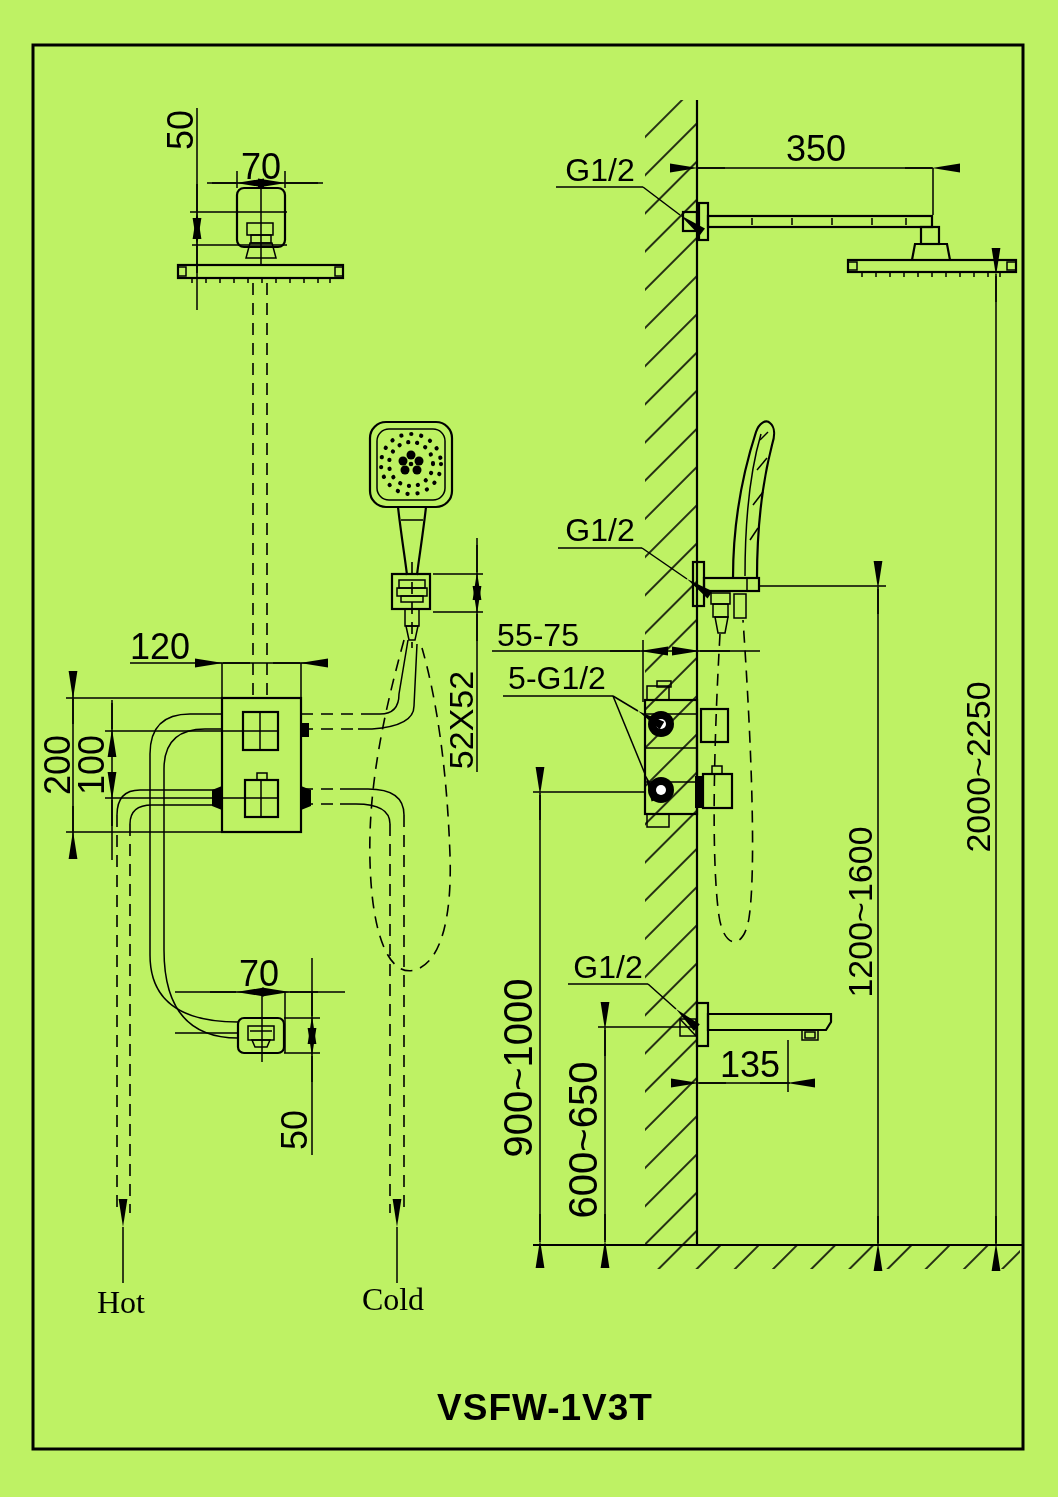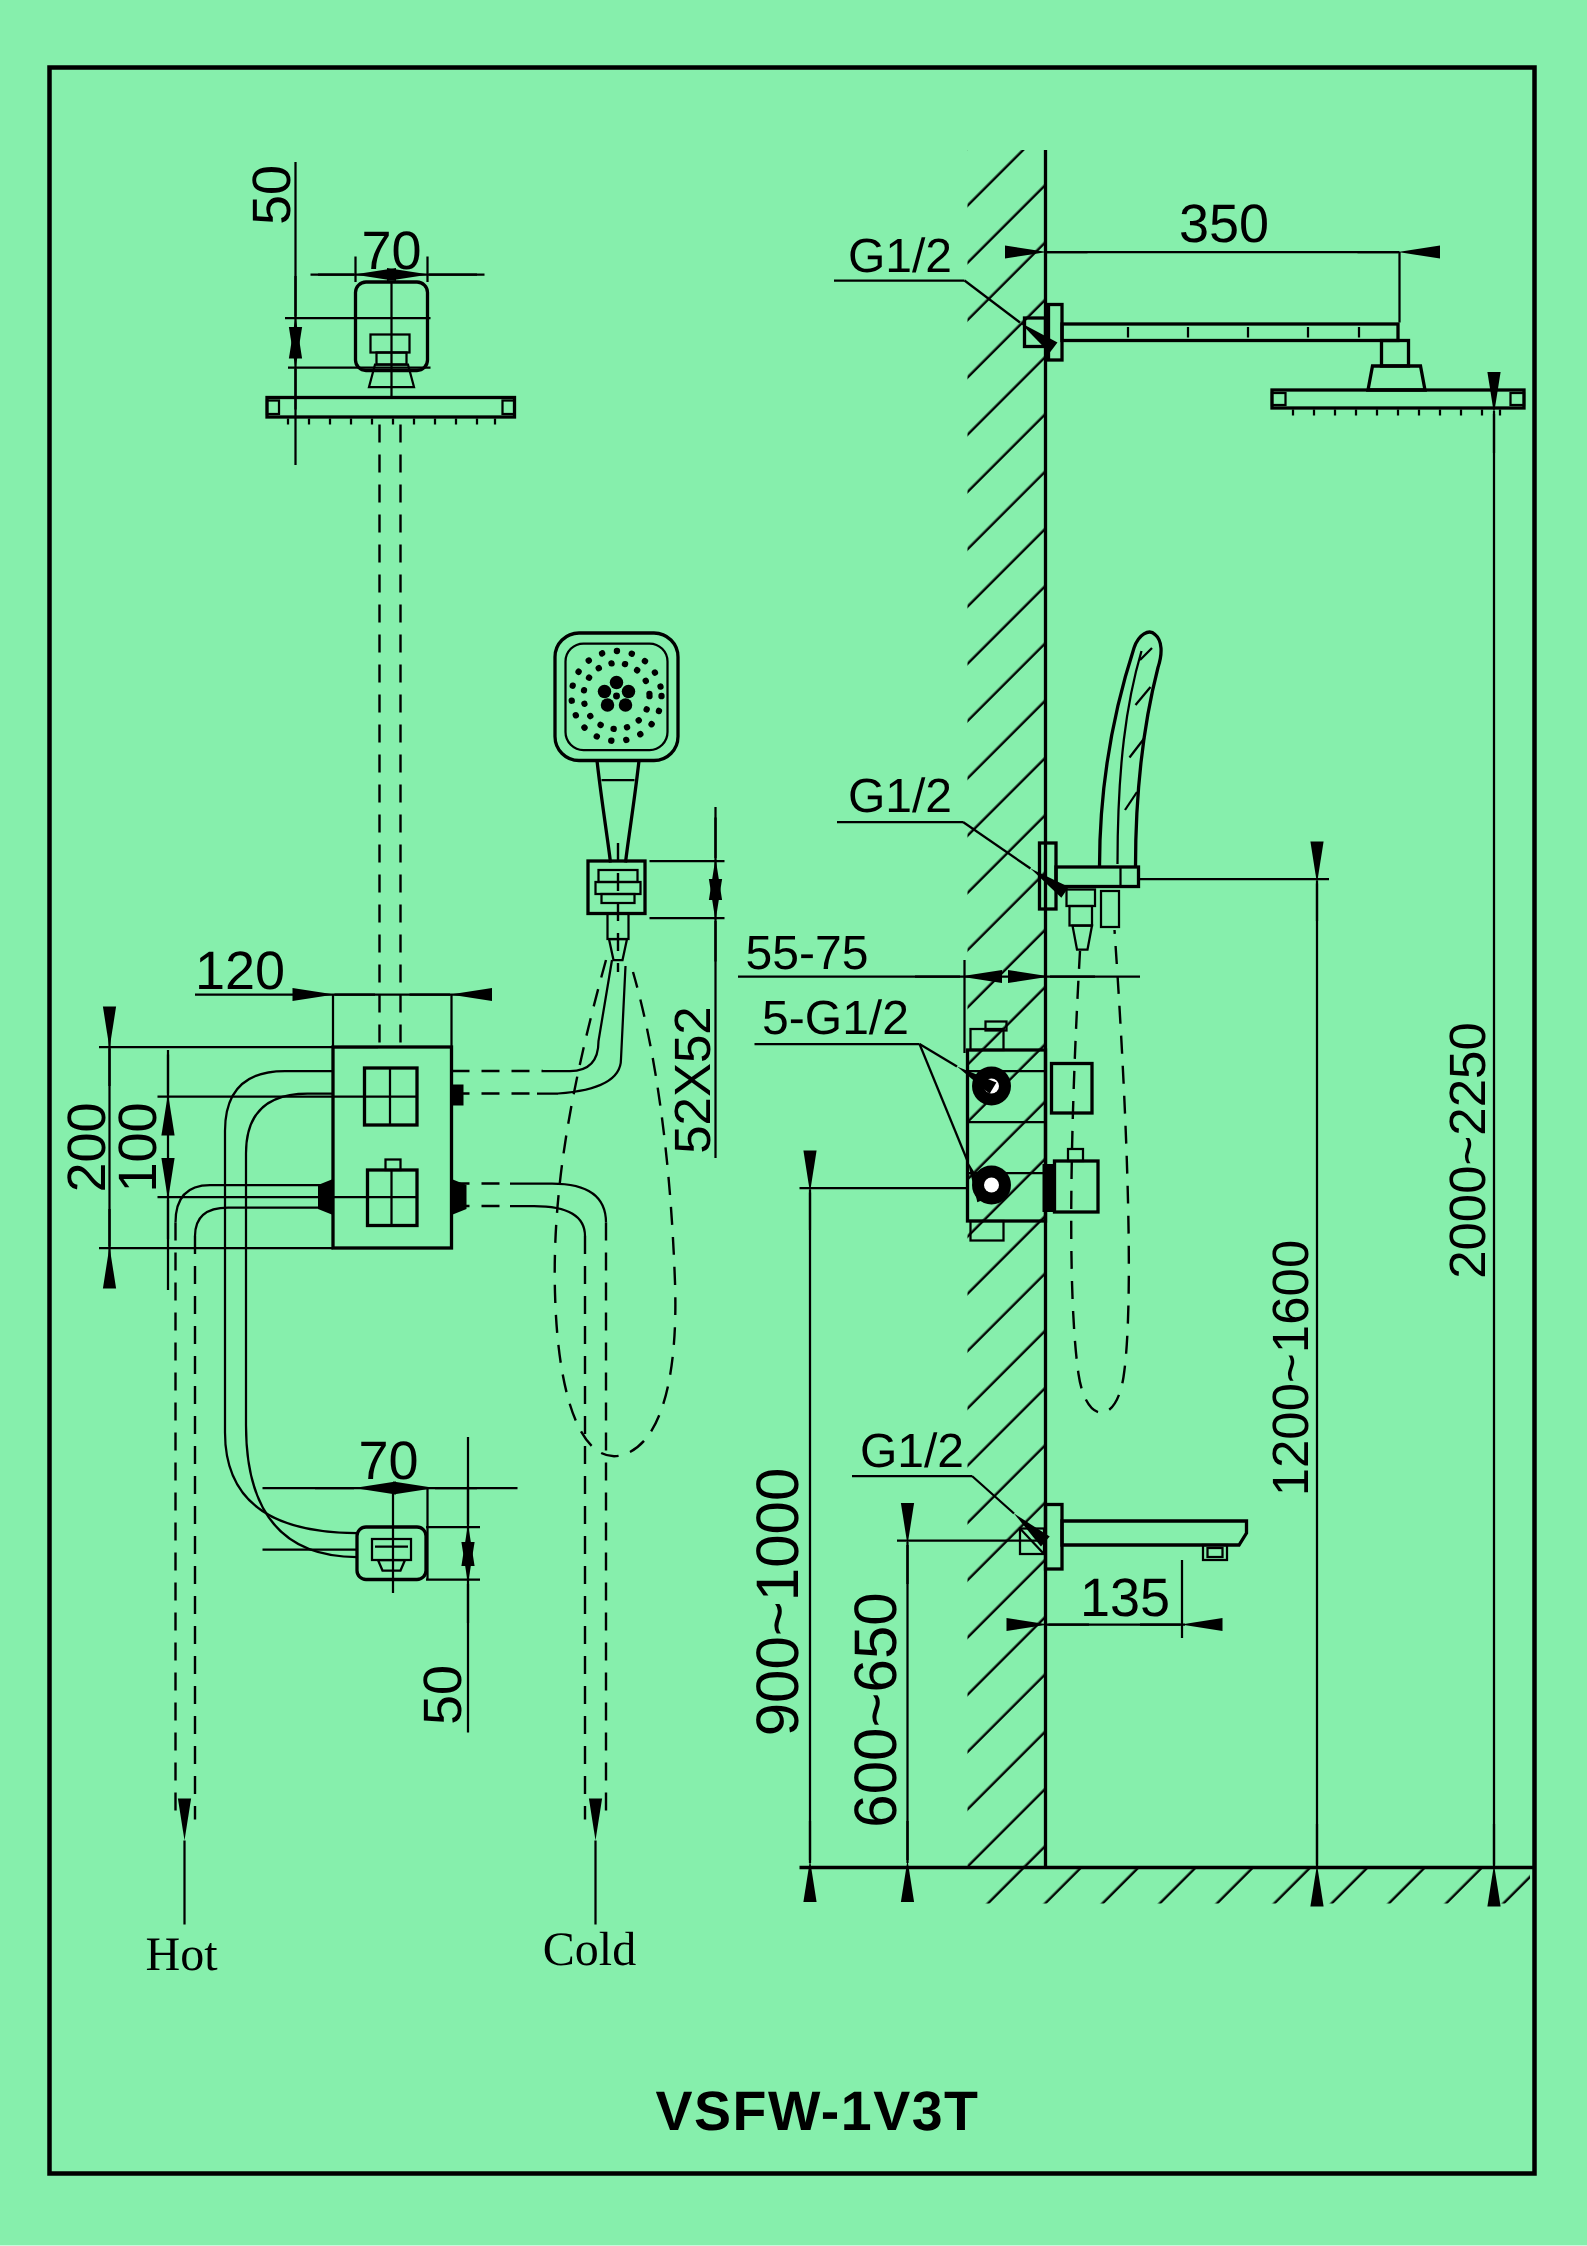--- a/index.html
+++ b/index.html
@@ -1,16 +1,16 @@
 <!DOCTYPE html>
 <html><head>
 <meta charset="utf-8">
 <style>
   html,body{margin:0;padding:0;background:#ffffff;}
-  .page{position:relative;width:1058px;height:1497px;background:#86efac;overflow:hidden;}
+  .page{position:relative;width:1058px;height:1497px;background:#bef264;overflow:hidden;}
   svg{position:absolute;left:0;top:0;}
   text{fill:#000;font-family:"Liberation Sans","DejaVu Sans",sans-serif;}
   .dim{font-size:36px;}
   .dimsm{font-size:34px;}
   .dimbig{font-size:40px;}
   .lbl{font-size:32px;}
   .serif{font-family:"Liberation Serif","DejaVu Serif",serif;font-size:32px;}
   .ttl{font-size:37px;font-weight:700;letter-spacing:1px;}
   .ln{stroke:#000;stroke-width:2.2;fill:none;}
   .tn{stroke:#000;stroke-width:1.5;fill:none;}

